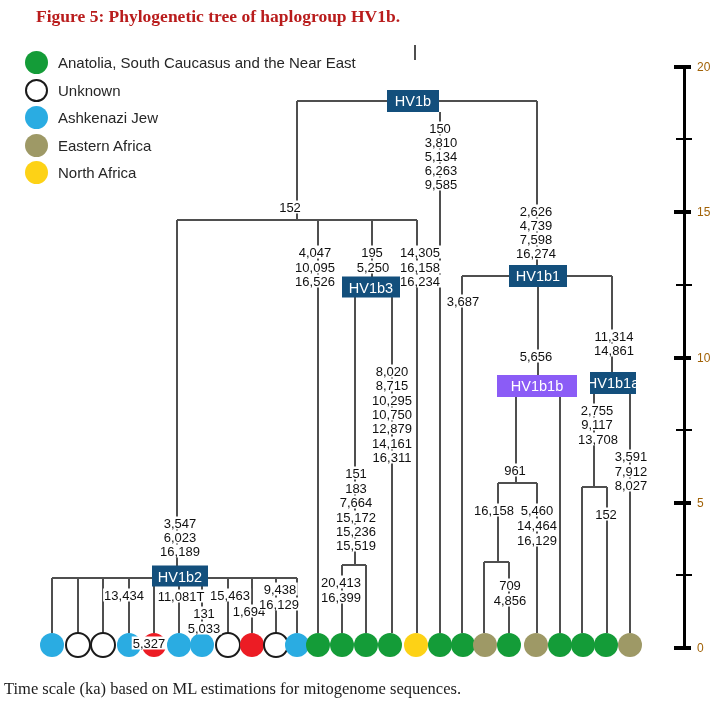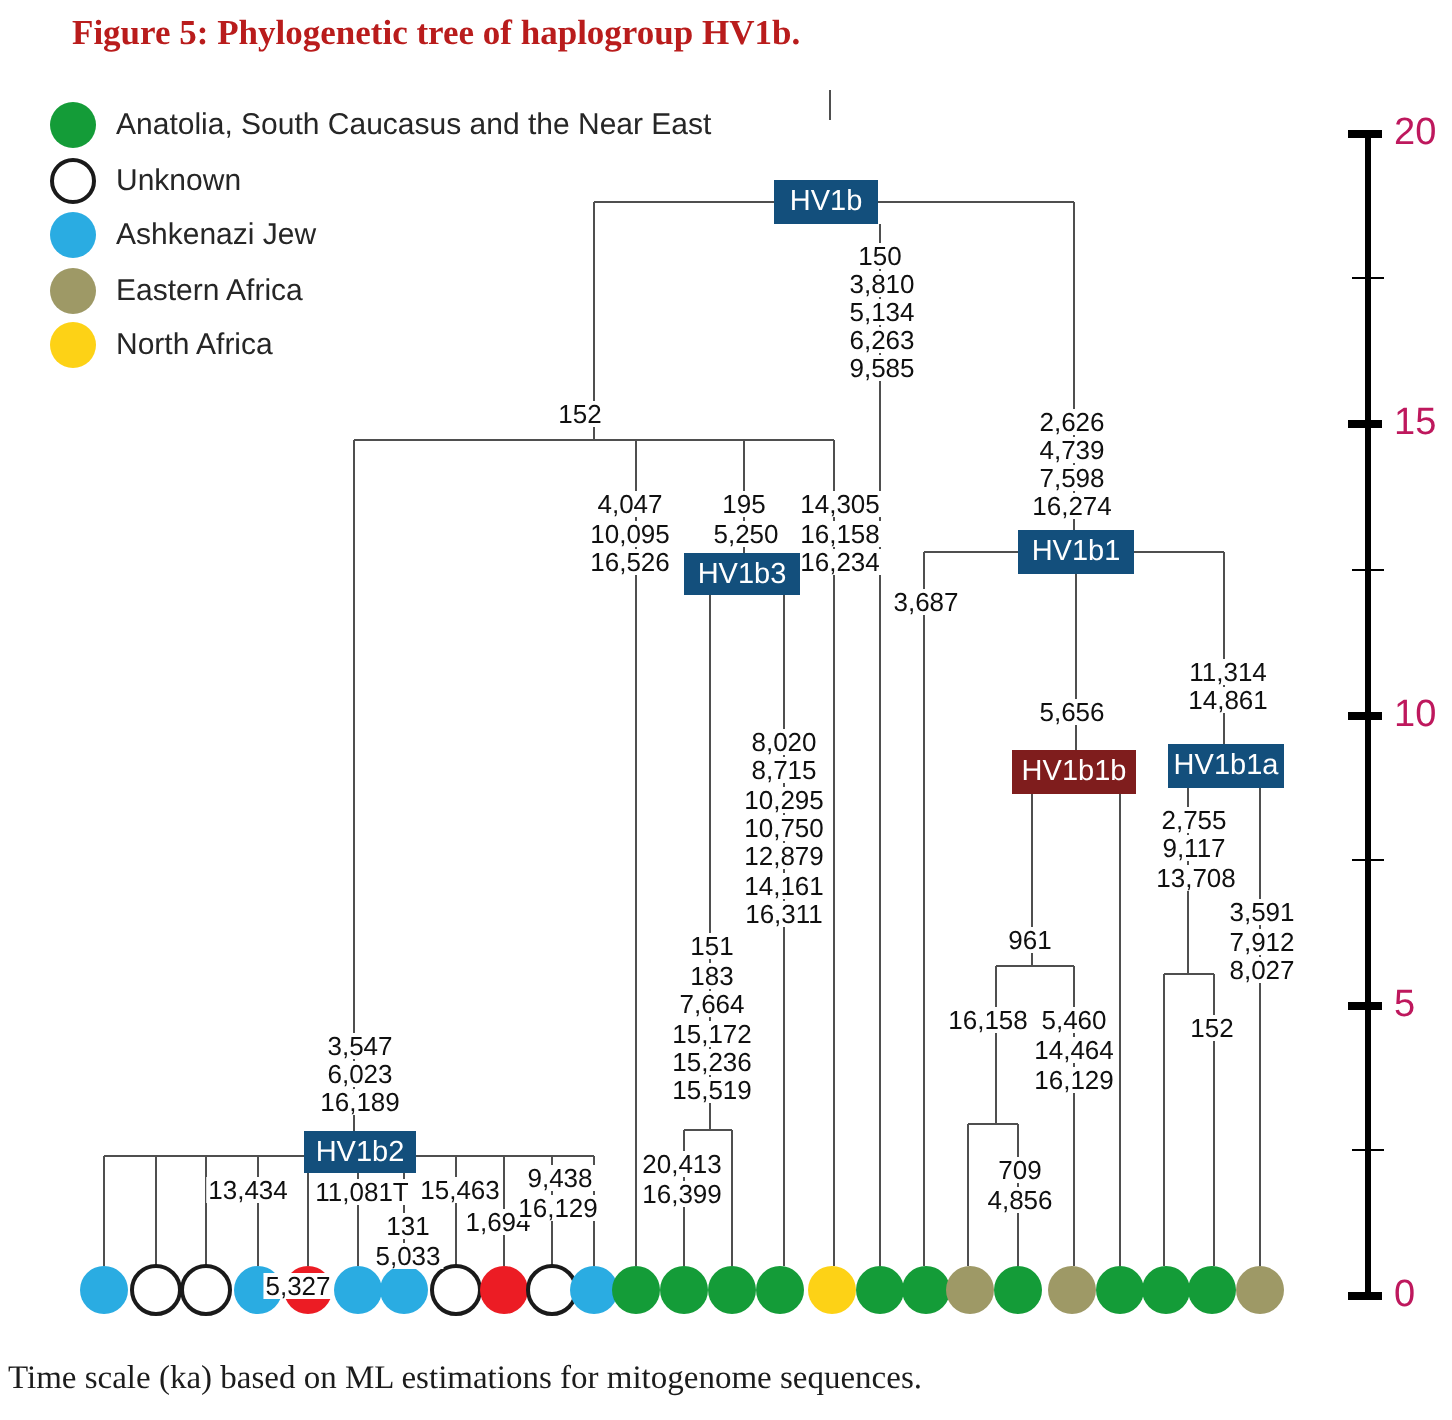--- a/index.html
+++ b/index.html
@@ -12,21 +12,21 @@
   .legend{position:absolute;left:25px;top:49px;}
   .legend-item{display:flex;align-items:center;height:27.5px;}
   .legend-dot{width:23px;height:23px;border-radius:50%;margin-right:10px;box-sizing:border-box;flex:0 0 auto;}
   .legend-label{font-size:15px;color:#262626;white-space:nowrap;}
   svg.canvas{position:absolute;left:0;top:0;}
   .overlay{position:absolute;left:0;top:0;width:726px;height:710px;pointer-events:none;}
   .mut{position:absolute;transform:translate(-50%,-50%);background:#fff;font-size:13px;
        line-height:13px;color:#101010;white-space:nowrap;padding:0 1px;}
   .clade{position:absolute;transform:translate(-50%,-50%);color:#fff;font-size:14.5px;
          display:flex;align-items:center;justify-content:center;white-space:nowrap;}
-  .tick-label{position:absolute;transform:translateY(-50%);font-size:19px;color:#be185d;}
+  .tick-label{position:absolute;transform:translateY(-50%);font-size:12px;color:#a16207;}
 </style>
 </head>
 <body>
 
 <div class="stage">
   <div class="fig-title">Figure 5: Phylogenetic tree of haplogroup HV1b.</div>
 
   <div class="legend">
       <div class="legend-item">
         <div class="legend-dot" style="background: rgb(20, 156, 56);"></div>
@@ -199,18 +199,18 @@
       <div class="mut" style="left: 597px; top: 424px;">9,117</div>
       <div class="mut" style="left: 598px; top: 439px;">13,708</div>
       <div class="mut" style="left: 606px; top: 514px;">152</div>
       <div class="mut" style="left: 631px; top: 456px;">3,591</div>
       <div class="mut" style="left: 631px; top: 471px;">7,912</div>
       <div class="mut" style="left: 631px; top: 485px;">8,027</div>
       <div class="clade" style="left: 413px; top: 101px; width: 52px; height: 22px; background: rgb(19, 79, 124);">HV1b</div>
       <div class="clade" style="left: 180px; top: 576px; width: 56px; height: 21px; background: rgb(19, 79, 124);">HV1b2</div>
       <div class="clade" style="left: 371px; top: 287px; width: 58px; height: 21px; background: rgb(19, 79, 124);">HV1b3</div>
       <div class="clade" style="left: 538px; top: 276px; width: 58px; height: 22px; background: rgb(19, 79, 124);">HV1b1</div>
-      <div class="clade" style="left: 537px; top: 386px; width: 62px; height: 22px; background: #7f1d1d;">HV1b1b</div>
-      <div class="clade" style="left: 613px; top: 383px; width: 58px; height: 22px; background: rgb(19, 79, 124);">HV1b1a</div>
+      <div class="clade" style="left: 537px; top: 386px; width: 80px; height: 22px; background: #8b5cf6;">HV1b1b</div>
+      <div class="clade" style="left: 613px; top: 383px; width: 46px; height: 22px; background: rgb(19, 79, 124);">HV1b1a</div>
     </div>
 
   <div class="fig-caption">Time scale (ka) based on ML estimations for mitogenome sequences.</div>
 </div>
 
 </body></html>

